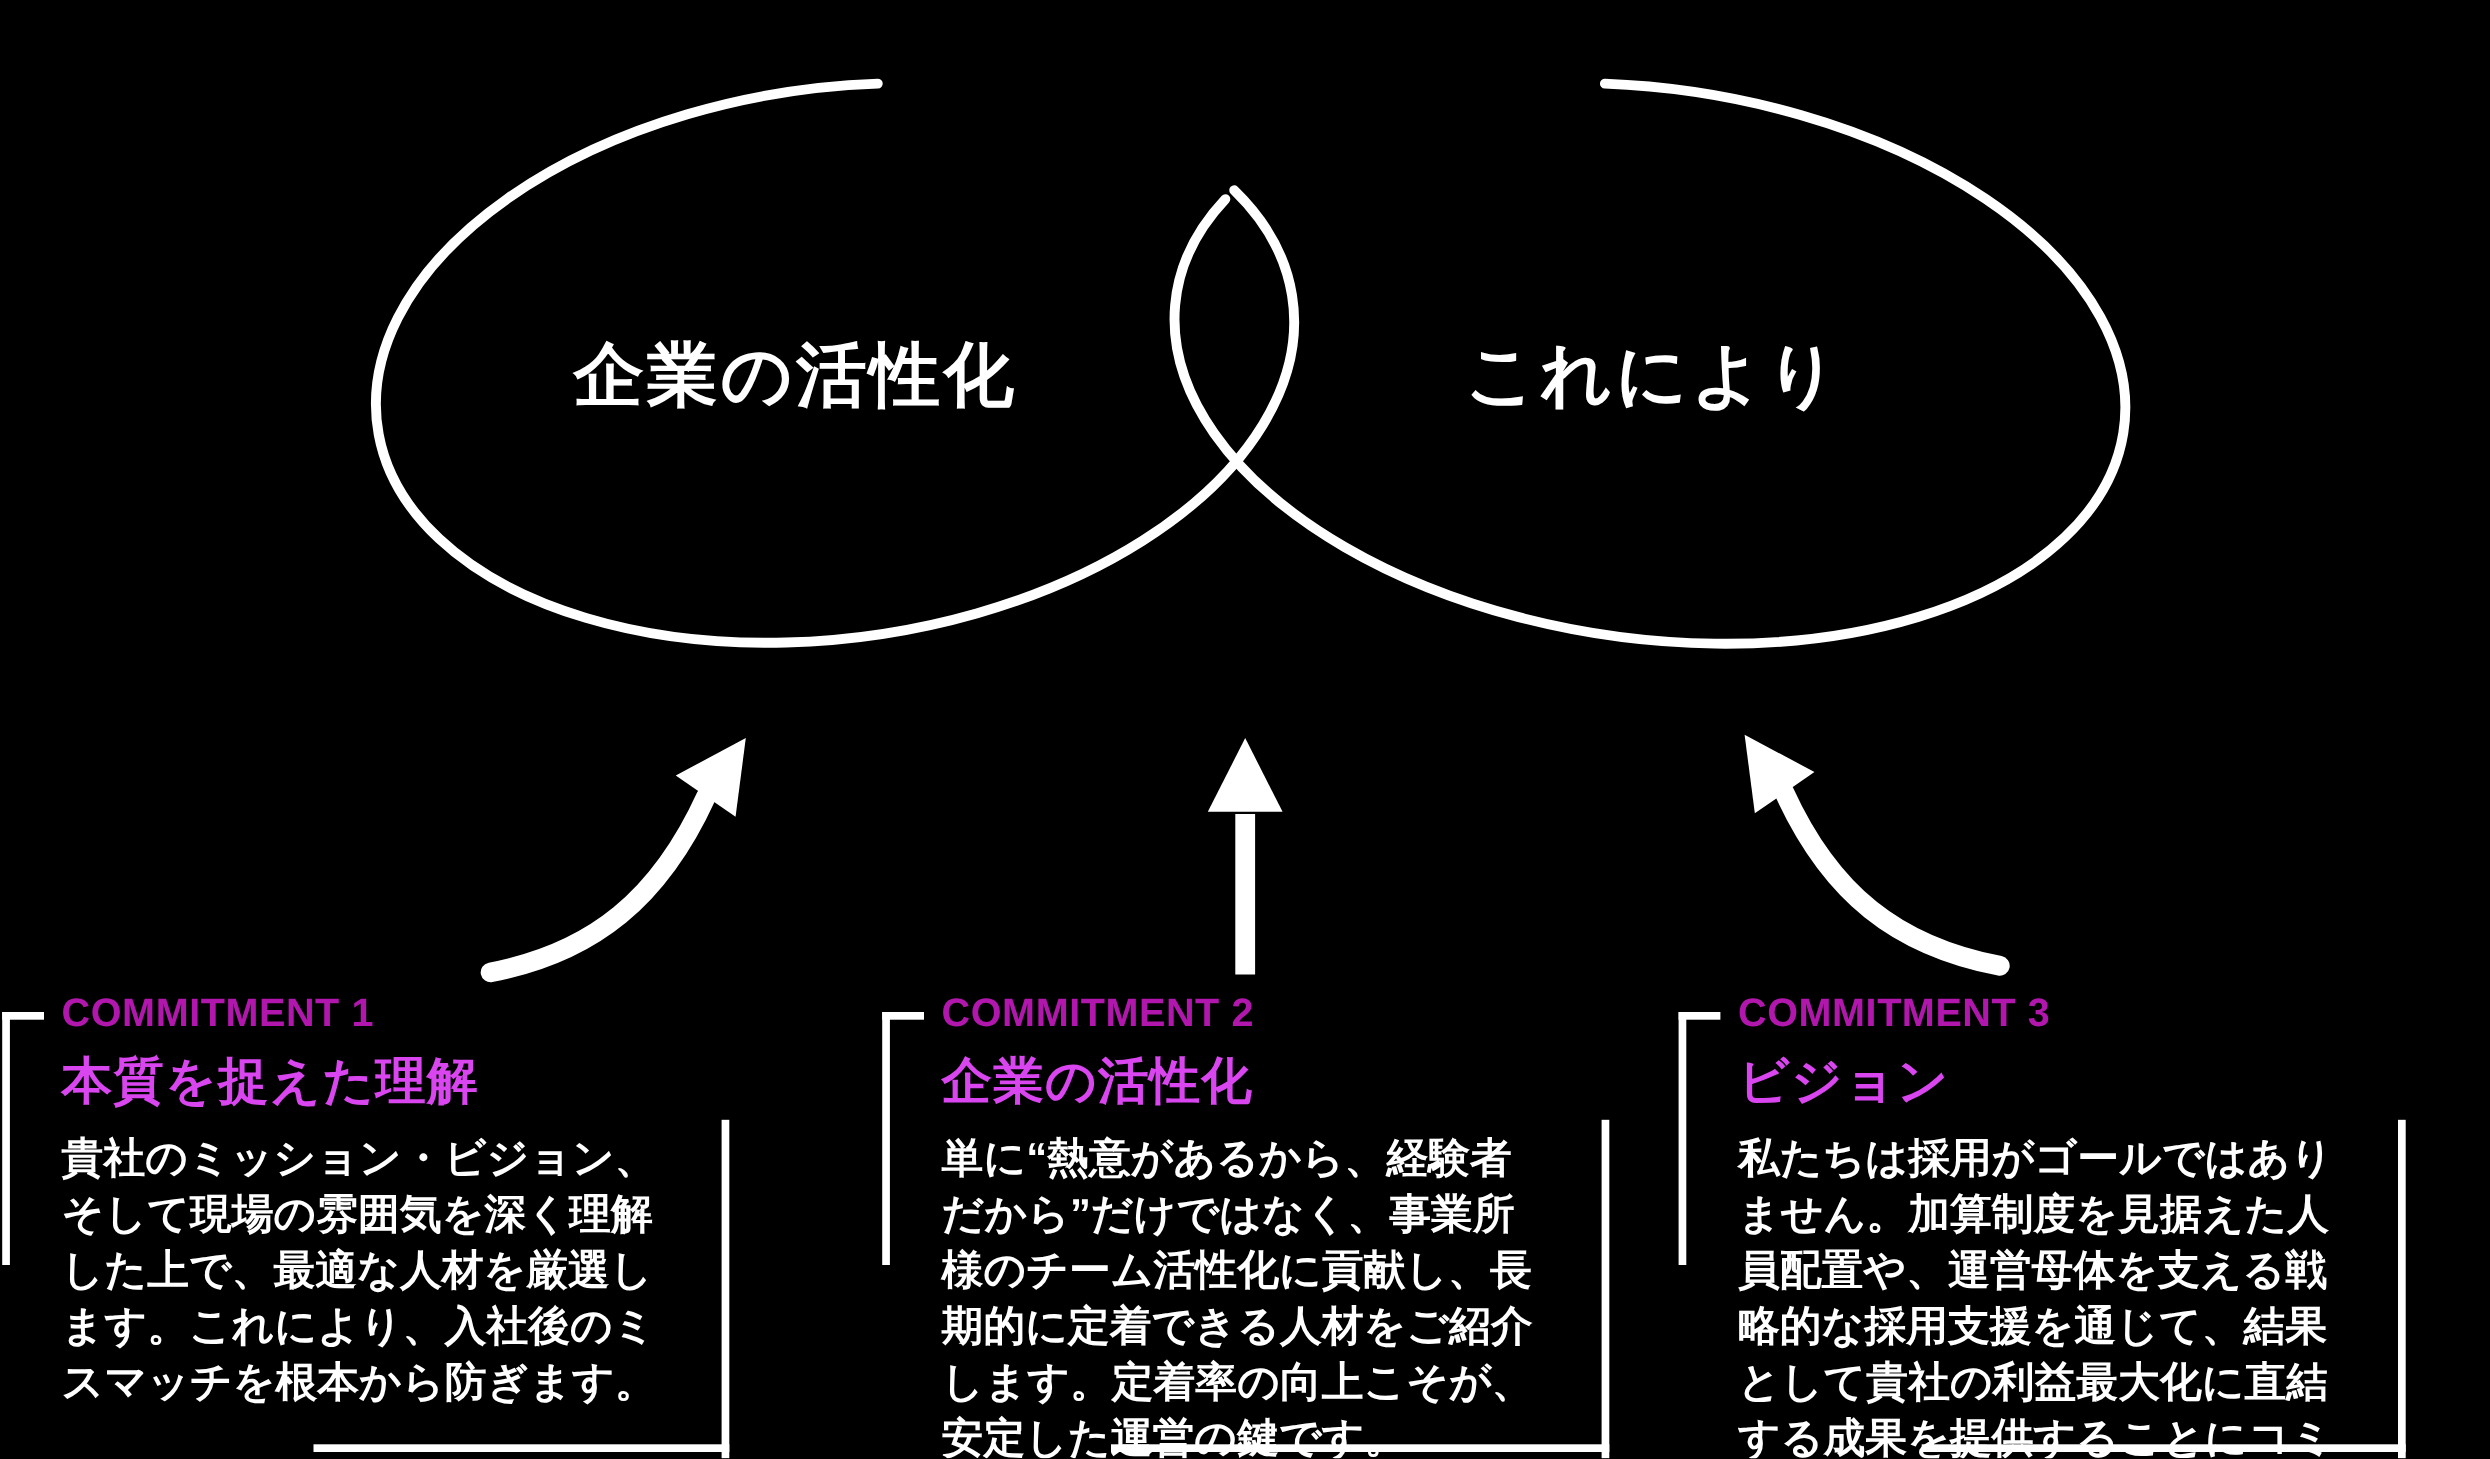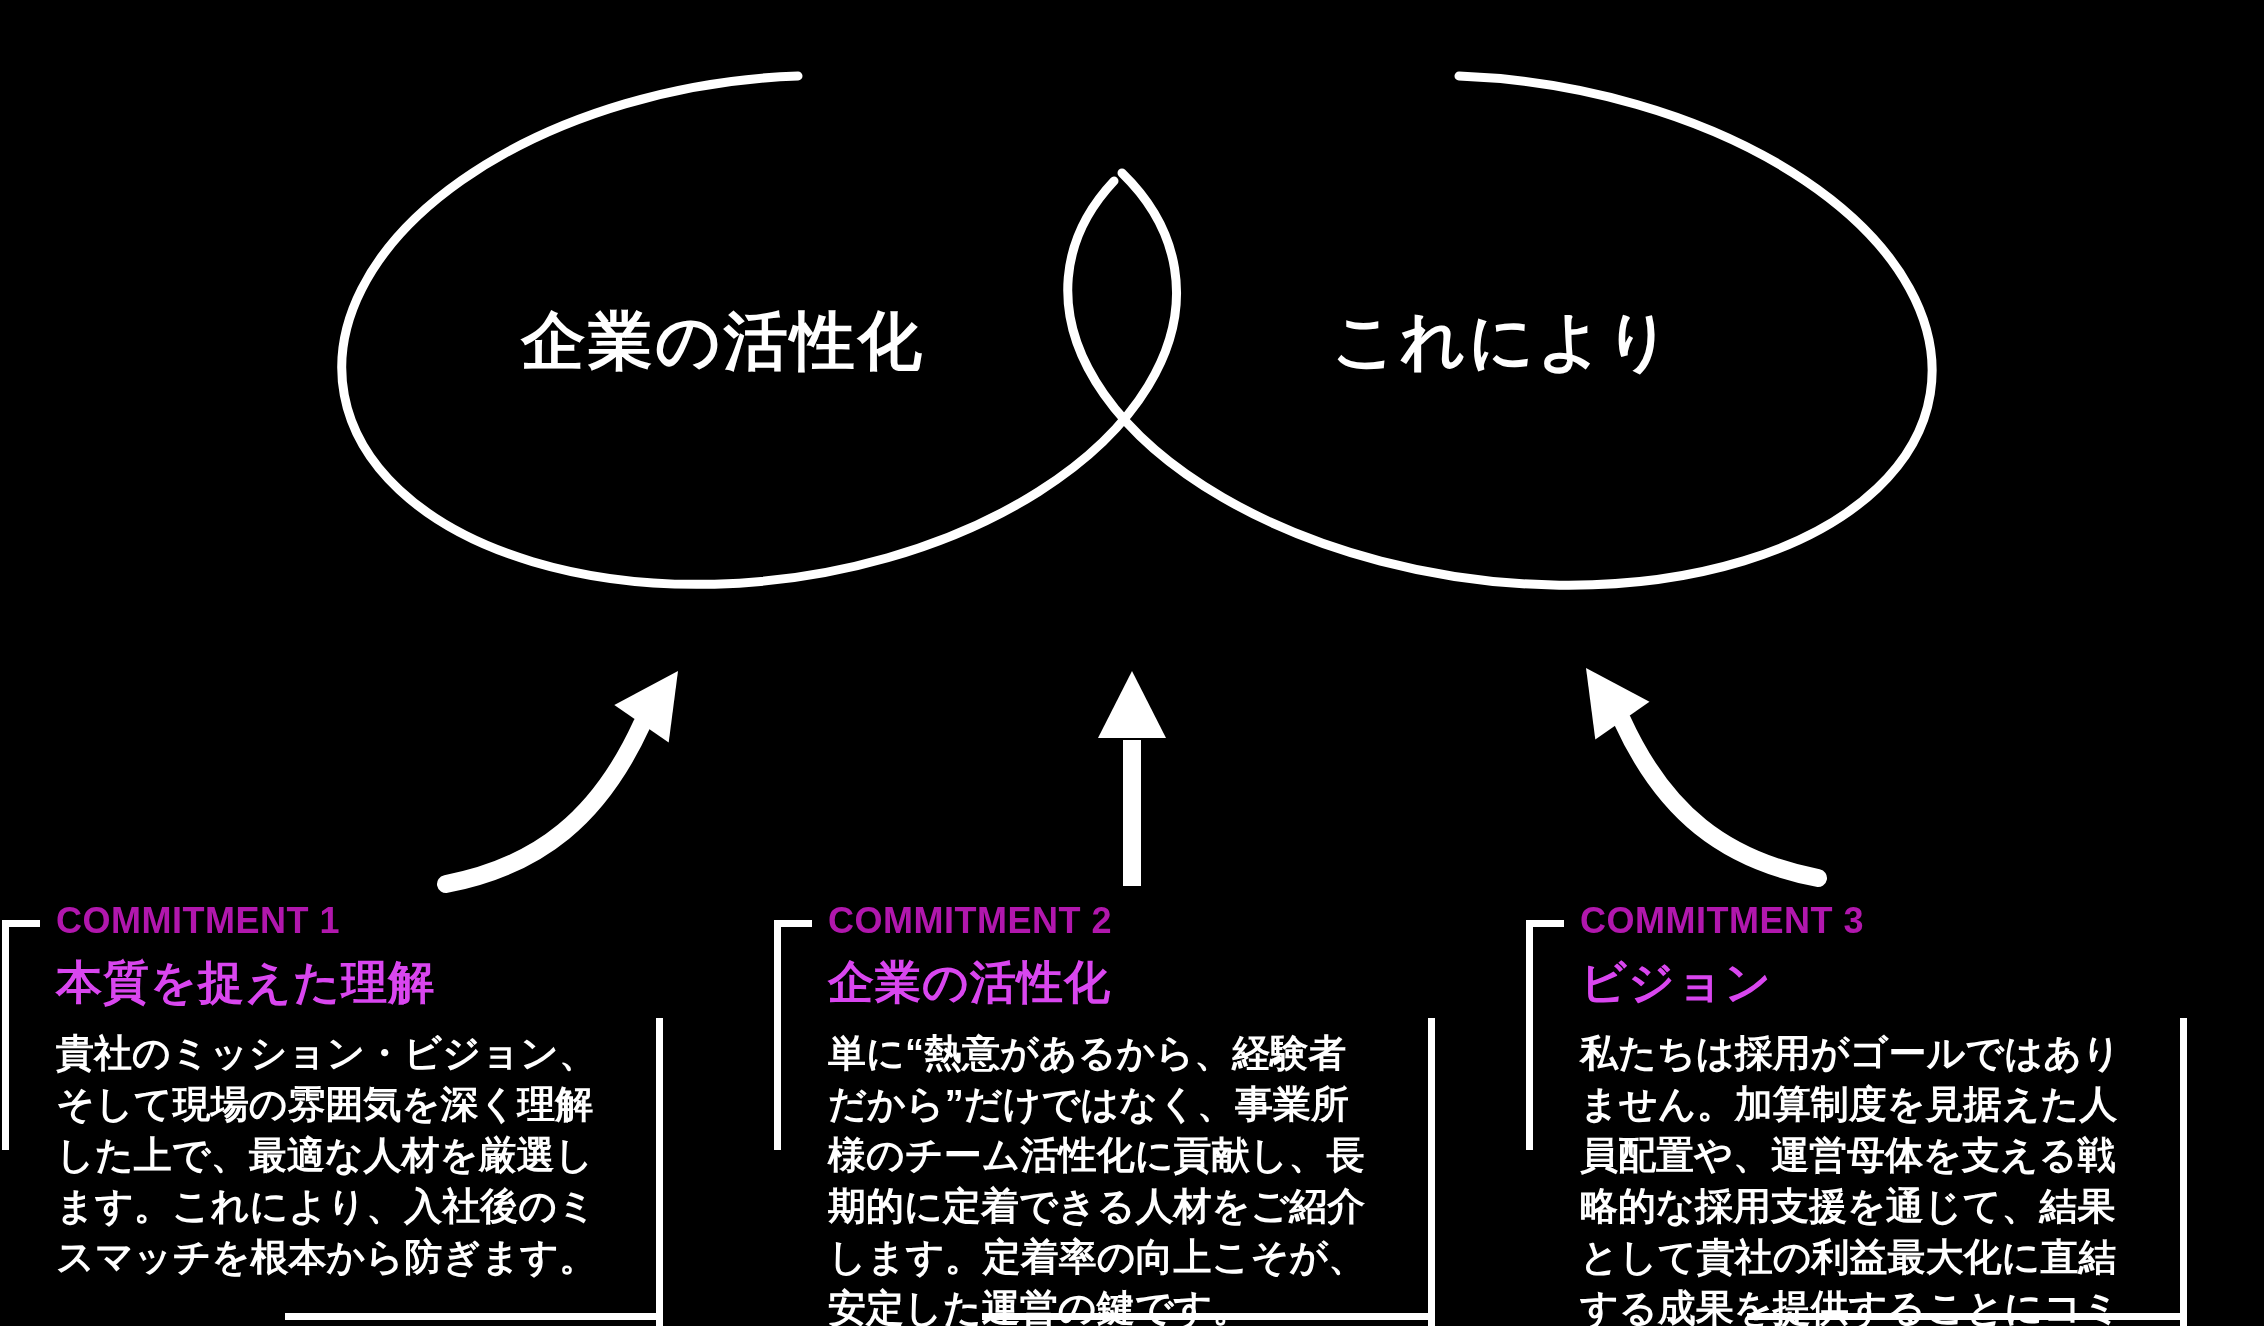--- a/index.html
+++ b/index.html
@@ -30,21 +30,21 @@
     white-space: nowrap;
   }
   .col {
     position: absolute;
     top: 900px;
     width: 664px;
     height: 426px;
     text-decoration: underline;
   }
   .col-1 { left: 0; }
-  .col-2 { left: 772px; }
+  .col-2 { left: 800px; }
   .col-3 { left: 1524px; }
   .bracket-tl {
     position: absolute;
     left: 2px;
     top: 20px;
     width: 31px;
     height: 223px;
     border-top: 7px solid #ffffff;
     border-left: 7px solid #ffffff;
   }

